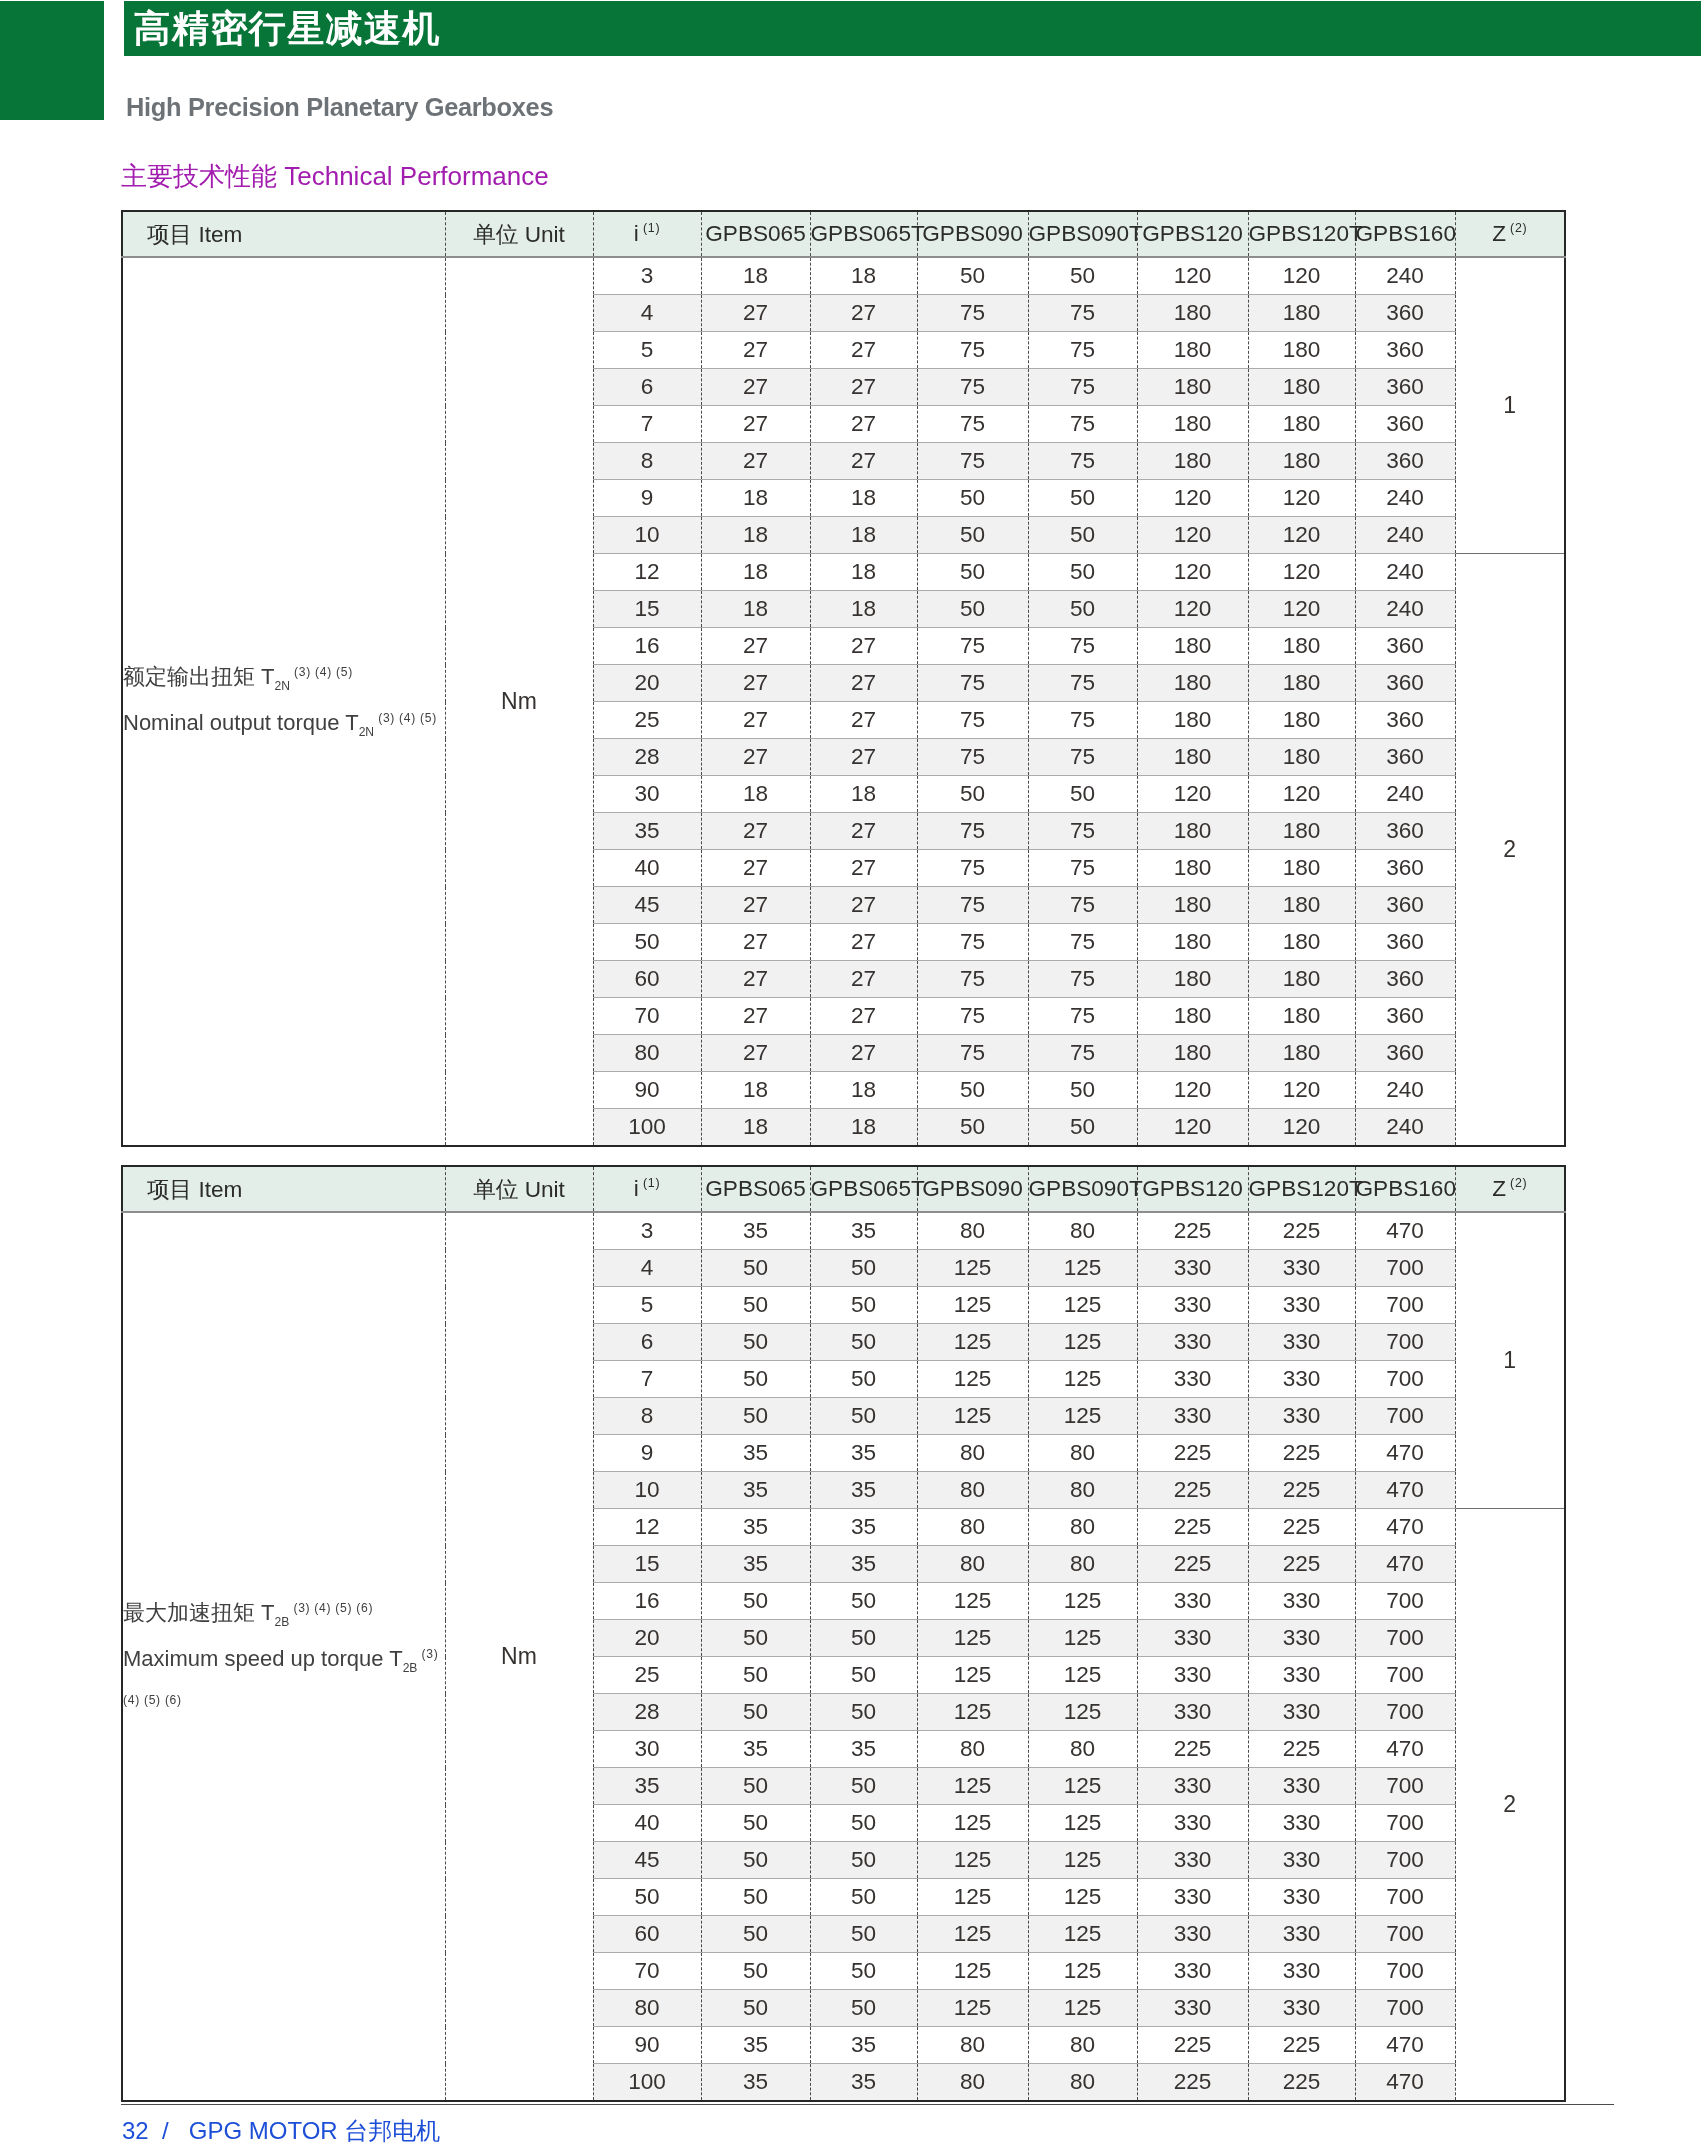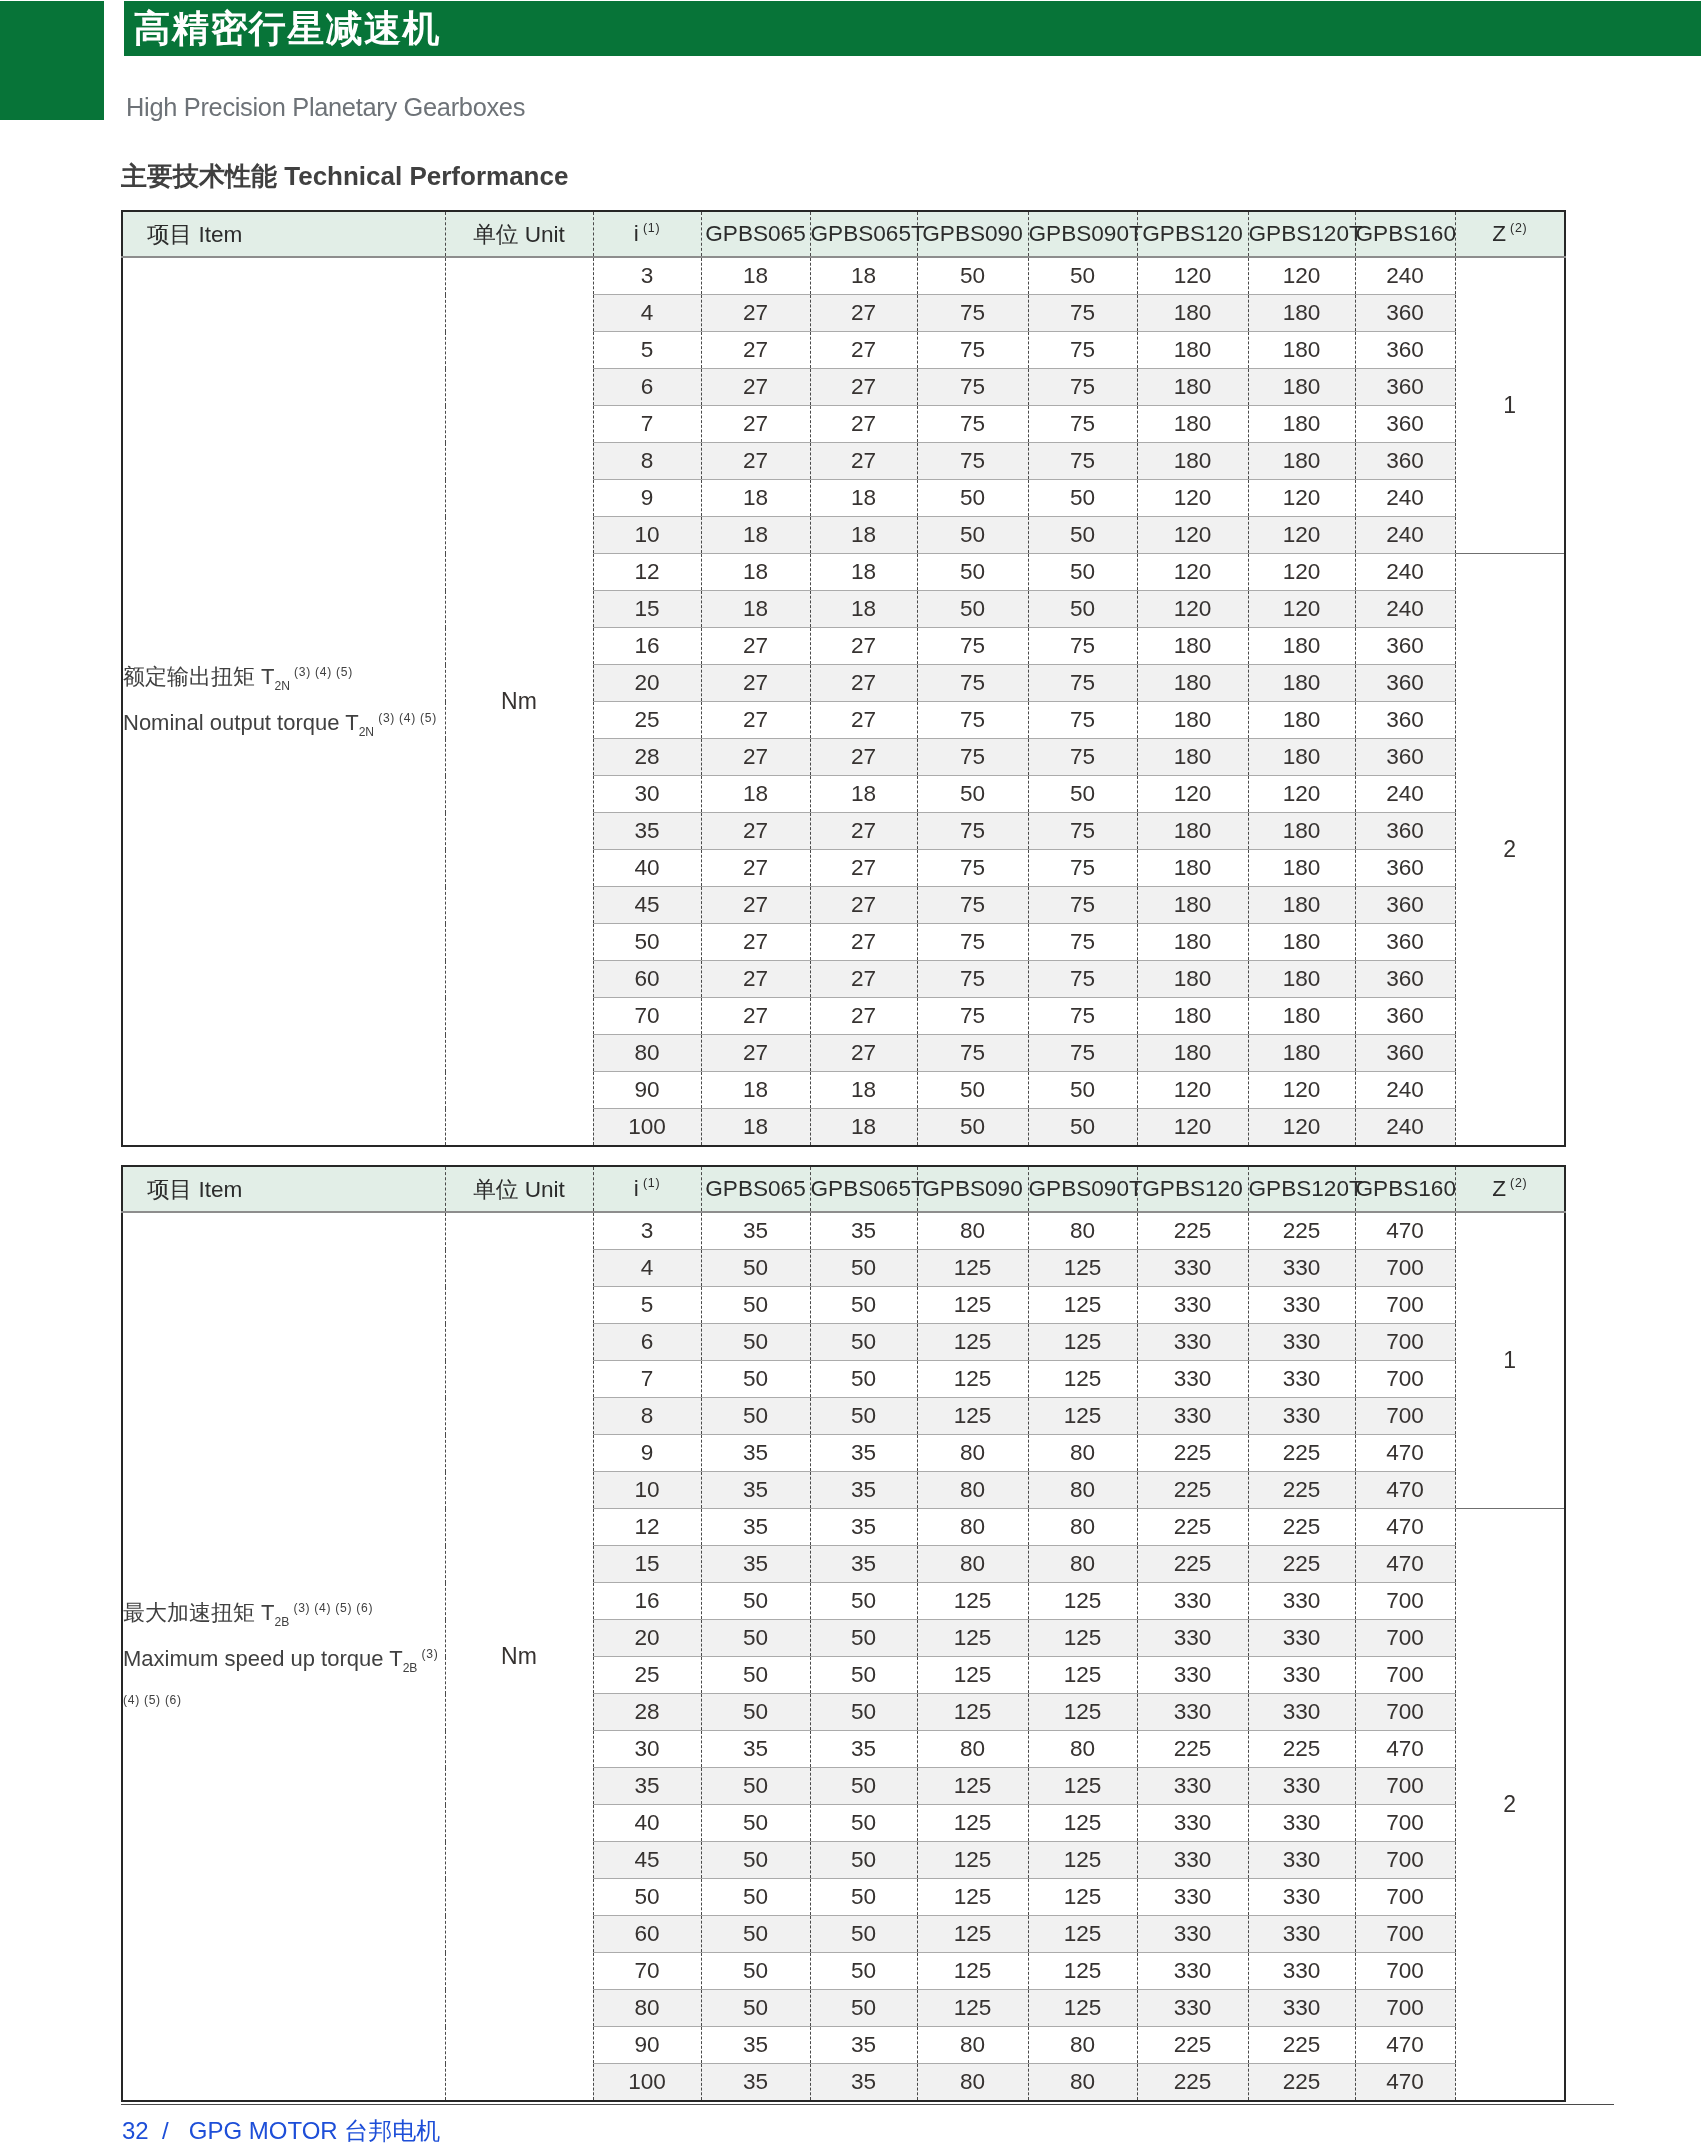--- a/index.html
+++ b/index.html
@@ -9,26 +9,26 @@
     -webkit-font-smoothing:antialiased;
   }
   
   .green-left  { position:absolute; left:0; top:1.4px; width:104px; height:119px; background:var(--green); }
   .green-block { position:absolute; left:124px; top:1.4px; width:1578px; height:55px; background:var(--green); }
   .title-cn {
     position:absolute; left:9.6px; top:50%; transform:translateY(-50%);
     color:#ffffff; font-size:37px; font-weight:bold; letter-spacing:1.4px; white-space:nowrap;
   }
   .subtitle {
-    position:absolute; left:126px; top:93px; font-size:25.4px; font-weight:normal;
+    position:absolute; left:126px; top:93px; font-size:25.4px; font-weight:bold;
     color:var(--subtitle); letter-spacing:-0.3px; white-space:nowrap;
   }
   .section-title {
-    position:absolute; left:121px; top:159px; font-size:26px; font-weight:bold;
-    color:#404040; white-space:nowrap;text-align:center;
+    position:absolute; left:121px; top:159px; font-size:26px; font-weight:normal;
+    color:#a21caf; white-space:nowrap;text-align:center;
   }
   
   .tblwrap { position:absolute; left:121px; }
   #table-1 { top:210px; }
   #table-2 { top:1165px; }
   table.perf {
     border-collapse:collapse; table-layout:fixed; width:1445px;
     border:2.1px solid #262626; border-top-width:2.7px; border-bottom-width:2.7px;
   }
   table.perf th, table.perf td { padding:0; font-weight:normal; }

